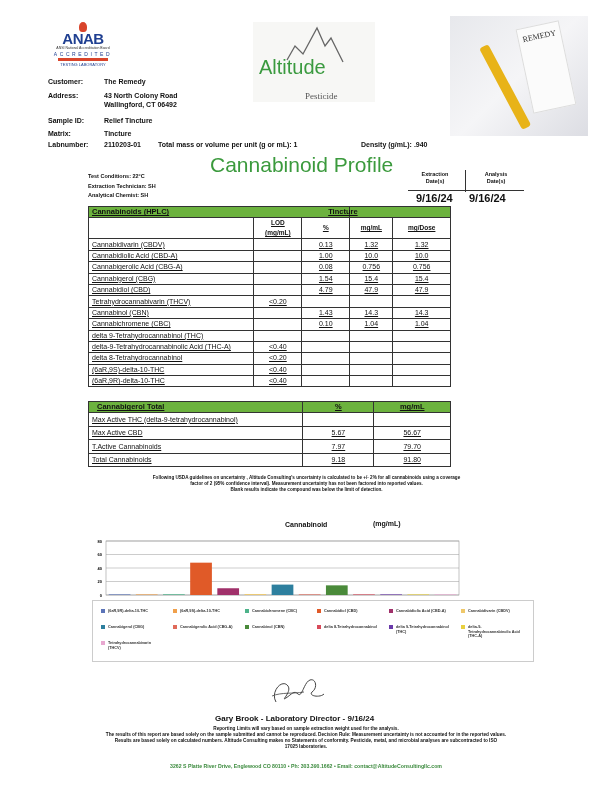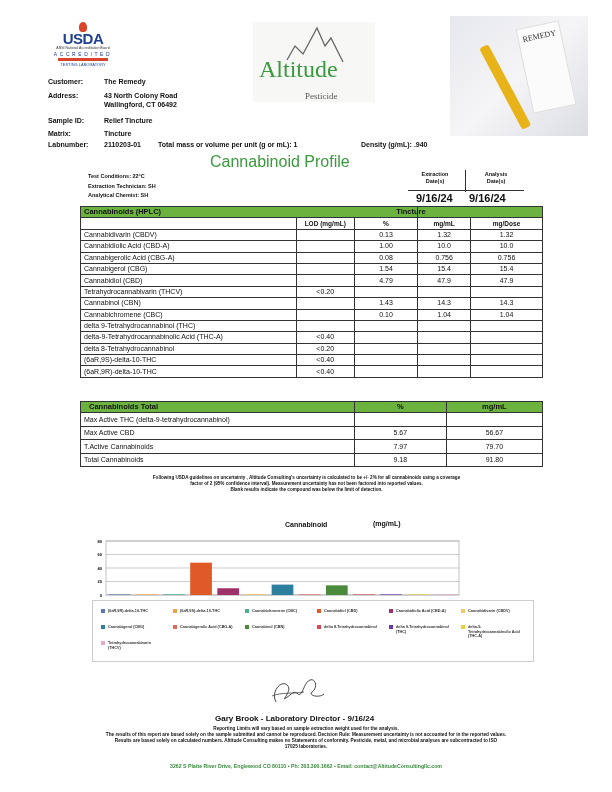--- a/index.html
+++ b/index.html
@@ -9,38 +9,38 @@
   #anab{left:50px;top:22px;width:66px;height:52px;text-align:center;}
   #anab .flame{width:8px;height:10px;margin:0 auto;background:#d9442b;border-radius:50% 50% 40% 40%;}
   #anab .word{font-weight:bold;font-size:15px;color:#1f3f91;letter-spacing:-0.5px;line-height:14px;}
   #anab .tiny{font-size:3.5px;color:#333;line-height:5px;}
   #anab .acc{font-size:5px;letter-spacing:2.6px;color:#1f3f91;line-height:6px;}
   #anab .bar{height:3px;background:#d9442b;margin:1px 8px;}
   #anab .lab{font-size:4px;color:#1f3f91;line-height:5px;}
   
   #altitude{left:253px;top:22px;width:122px;height:80px;background:#f7f7f5;}
   #altitude svg{position:absolute;left:20px;top:2px;}
-  #altitude .name{position:absolute;left:6px;top:34px;font-family:Liberation Serif, serif;font-size:24px;color:#3a9a3f;font-weight:normal;}
+  #altitude .name{position:absolute;left:6px;top:34px;font-family:Liberation Sans, sans-serif;font-size:20px;color:#3a9a3f;font-weight:normal;}
   #altitude .sub{position:absolute;left:52px;top:69px;font-family:"Liberation Serif",serif;font-size:9px;color:#555;}
   
   #photo{left:450px;top:16px;width:138px;height:120px;background:linear-gradient(135deg,#e7e8ec,#f5f5f7 50%,#dcdde3);}
   #photo .tube{position:absolute;left:28px;top:44px;width:92px;height:10px;background:#e8b318;border-radius:3px;transform:rotate(62deg);transform-origin:0 0;left:38px;top:28px;}
   #photo .card{position:absolute;left:74px;top:8px;width:42px;height:84px;background:#fbfbfb;transform:rotate(-12deg);border:1px solid #ddd;}
   #photo .card .t{font-family:"Liberation Serif",serif;font-size:8px;color:#333;margin:6px 0 0 4px;}
   
   .info{font-size:7px;font-weight:bold;line-height:9px;}
   .lbl{left:48px;}
   .val{left:104px;}
   
-  #title{left:210px;top:153px;font-size:16px;color:#3b9a3d;}
+  #title{left:210px;top:153px;font-size:21px;color:#3b9a3d;}
   .meta{left:88px;font-size:5.5px;font-weight:bold;}
   .dhead{font-size:5.5px;font-weight:bold;text-align:center;line-height:7px;}
   .dval{font-size:11px;font-weight:bold;}
   
-  table{border-collapse:collapse;position:absolute;left:80px;width:463px;}
+  table{border-collapse:collapse;position:absolute;left:88px;width:363px;text-decoration:underline;}
   td{border:1px solid #333;font-size:7px;padding:0 3px;height:10.4px;line-height:10px;}
   .green td{background:#6cb23e;font-weight:bold;font-size:7.5px;}
   .num{text-align:center;}
   .hd td{font-weight:bold;font-size:6.5px;text-align:center;}
   .note{left:88px;width:437px;text-align:center;font-size:4.6px;font-weight:bold;line-height:6px;}
   
   #chart-title{left:285px;top:521px;font-size:7px;font-weight:bold;}
   #chart-unit{left:373px;top:520px;font-size:7px;font-weight:bold;}
   #chart{left:84px;top:537px;}
   #legend{left:92px;top:600px;width:440px;height:60px;border:1px solid #ccc;}
@@ -50,21 +50,21 @@
   #sig{left:268px;top:672px;}
   #director{left:215px;top:714px;font-size:8px;font-weight:bold;}
   .foot{left:60px;width:492px;text-align:center;font-size:4.7px;font-weight:bold;line-height:6px;}
   #addr{left:60px;width:492px;text-align:center;top:763px;font-size:5.2px;color:#3b8a3d;font-weight:bold;}
 </style>
 </head>
 <body>
 
 <div id="anab" class="abs">
   <div class="flame"></div>
-  <div class="word">USDA</div>
+  <div class="word">ANAB</div>
   <div class="tiny">ANSI National Accreditation Board</div>
   <div class="acc">ACCREDITED</div>
   <div class="bar"></div>
   <div class="lab">TESTING LABORATORY</div>
 </div>
 
 <div id="altitude" class="abs">
   <svg width="80" height="40">
     <polyline points="14,36 22,22 30,30 44,4 52,22 58,14 70,38" fill="none" stroke="#666" stroke-width="1.3"></polyline>
   </svg>
@@ -228,21 +228,21 @@
 </table>
 
 <table style="top:401px">
   <colgroup>
       <col style="width:259px">
       <col style="width:87px">
       <col style="width:91px">
     </colgroup>
   <tbody>
       <tr class="green">
-    <td style="padding-left:8px">Cannabinoids Total</td>
+    <td style="padding-left:8px">Cannabigerol Total</td>
     <td class="num">%</td>
     <td class="num">mg/mL</td>
   </tr>
   </tbody>
     <tbody id="totals-body">
       <tr>
         <td style="height: 12.5px;">Max Active THC (delta-9-tetrahydrocannabinol)</td>
         <td class="num" style="height: 12.5px;"></td>
         <td class="num" style="height: 12.5px;"></td>
       </tr>

